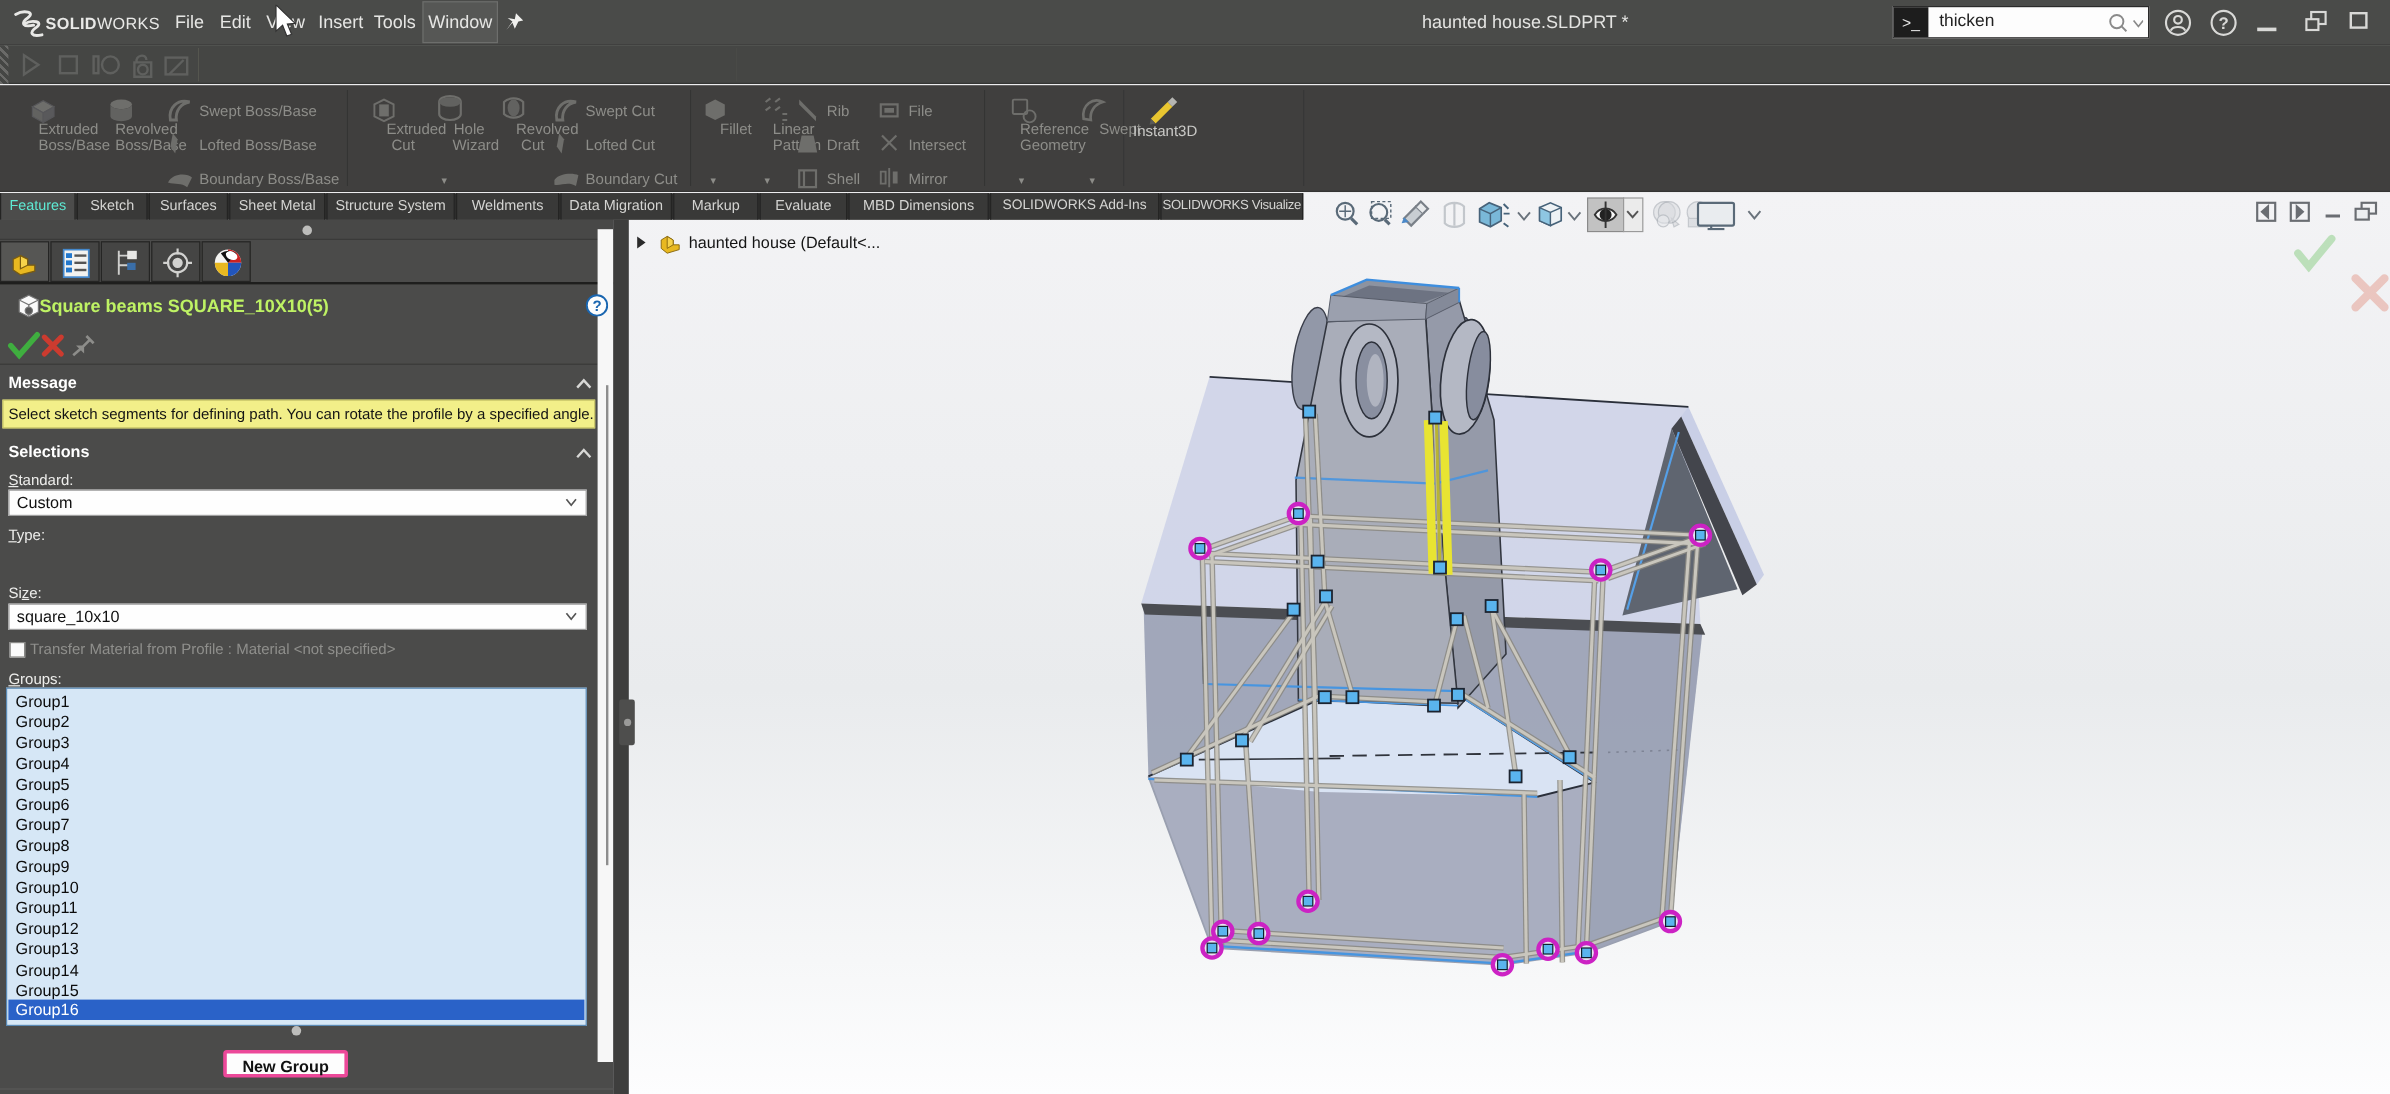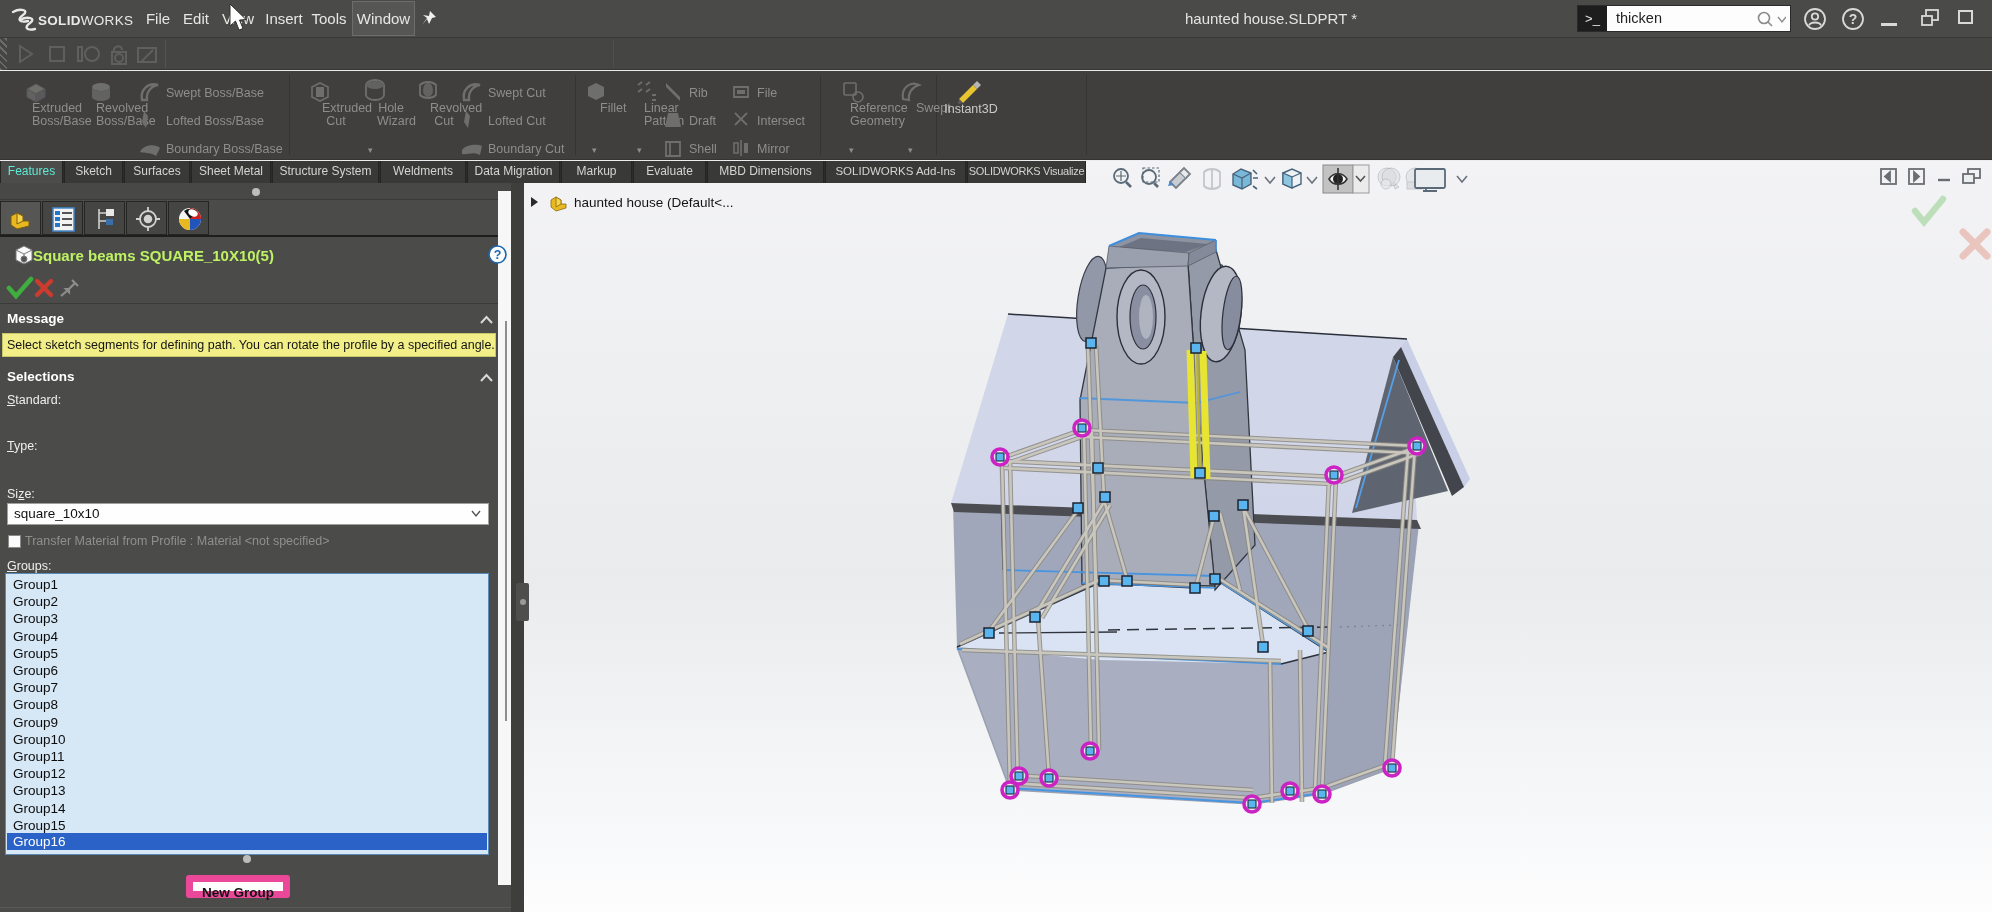--- a/index.html
+++ b/index.html
@@ -352,36 +352,39 @@
     <svg class="abs" style="left:479px;top:131px" width="15" height="11" viewBox="0 0 15 11">
         <path d="M2 9 L7.5 3 L13 9" fill="none" stroke="#d8d8d6" stroke-width="2"></path>
       </svg>
     <div class="abs" style="left:2px;top:150px;width:494px;height:24px;background:#f2ef89;border:1px solid #c9c66a;color:#141414;font-size:12.5px;line-height:22px;padding-left:4px;">Select sketch segments for defining path. You can rotate the profile by a specified angle.</div>
 
     <div class="phead" style="top:186px">Selections</div>
     <svg class="abs" style="left:479px;top:189px" width="15" height="11" viewBox="0 0 15 11">
         <path d="M2 9 L7.5 3 L13 9" fill="none" stroke="#d8d8d6" stroke-width="2"></path>
       </svg>
     <div class="plabel" style="top:210px"><span style="text-decoration:underline">S</span>tandard:</div>
+    <div class="combo" style="top:225px">Custom<svg class="dn" width="10" height="10" viewBox="0 0 10 10">
+          <path d="M1 3 L5 8 L9 3" fill="none" stroke="#555" stroke-width="1.4"></path>
+        </svg></div>
     <div class="plabel" style="top:256px"><span style="text-decoration:underline">T</span>ype:</div>
     <div class="plabel" style="top:304px">Si<span style="text-decoration:underline">z</span>e:</div>
     <div class="combo" style="top:320px">square_10x10<svg class="dn" width="10" height="10" viewBox="0 0 10 10">
           <path d="M1 3 L5 8 L9 3" fill="none" stroke="#555" stroke-width="1.4"></path>
         </svg></div>
 
     <div class="abs" style="left:8px;top:352px;width:13px;height:13px;background:#fbfbfb;border:1px solid #8a8a88;"></div>
     <div class="abs" style="left:25px;top:351px;color:#8f8f8c;font-size:12.5px;">Transfer Material from Profile : Material &lt;not specified&gt;</div>
 
     <div class="plabel" style="top:376px"><span style="text-decoration:underline">G</span>roups:</div>
     <div class="abs" style="left:5px;top:390px;width:484px;height:282px;background:#d6e7f6;border:1px solid #5a8ab5;font-size:13.5px;color:#0c0c0c;">
       <div style="padding:2px 0 0 7px;line-height:17.2px;">Group1<br>Group2<br>Group3<br>Group4<br>Group5<br>Group6<br>Group7<br>Group8<br>Group9<br>Group10<br>Group11<br>Group12<br>Group13<br>Group14<br>Group15</div>
       <div class="abs" style="left:1px;top:259px;width:480px;height:17px;background:#2a62c8;color:#fff;padding-left:6px;line-height:17px;">Group16</div>
     </div>
     <div class="abs" style="left:243px;top:672px;width:8px;height:8px;border-radius:50%;background:#bdbdbb;"></div>
-    <div class="abs" style="left:186px;top:692px;width:104px;height:23px;background:#fdfdfd;border:7px solid #ec4899;border-radius:3px;color:#111;font-size:13.5px;font-weight:bold;text-align:center;line-height:21px;">New Group</div>
+    <div class="abs" style="left:186px;top:692px;width:104px;height:23px;background:#fdfdfd;border:3px solid #ec4899;border-radius:3px;color:#111;font-size:13.5px;font-weight:bold;text-align:center;line-height:21px;">New Group</div>
 
     <div class="abs" style="left:0;top:724px;width:511px;height:1px;background:#5a5a59;"></div>
 
     <div class="abs" style="left:498px;top:8px;width:13px;height:694px;background:#f7f7f7;">
       <div class="abs" style="left:7px;top:130px;width:2px;height:400px;background:#8e8e8e;"></div>
     </div>
   </div>
 
   <div class="abs" style="left:511px;top:183px;width:13px;height:729px;background:#3e3e3d;z-index:5;">
     <div class="abs" style="left:5px;top:400px;width:13px;height:38px;background:#4e4e4d;border-radius:2px;">

